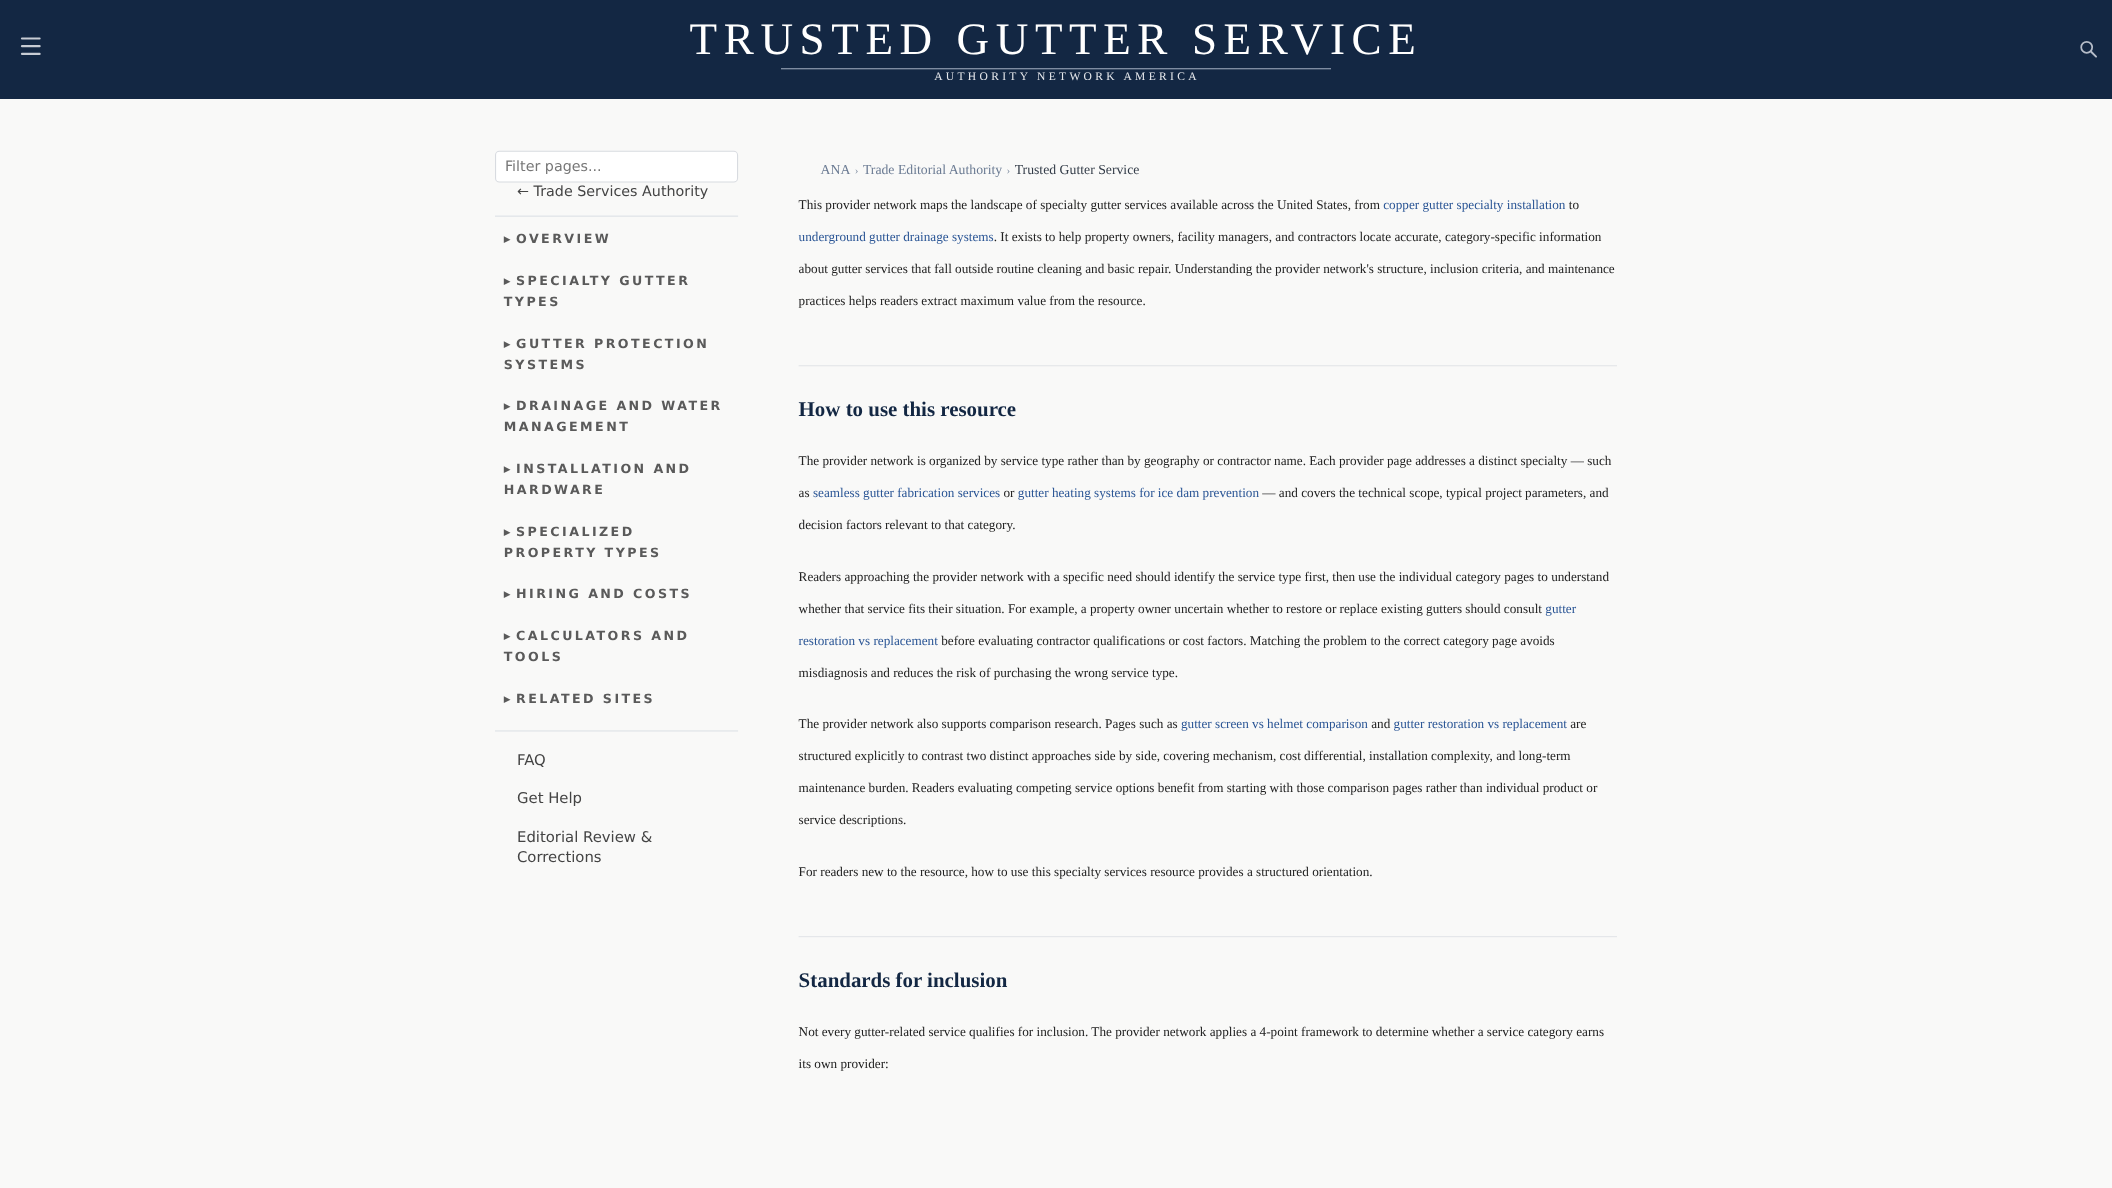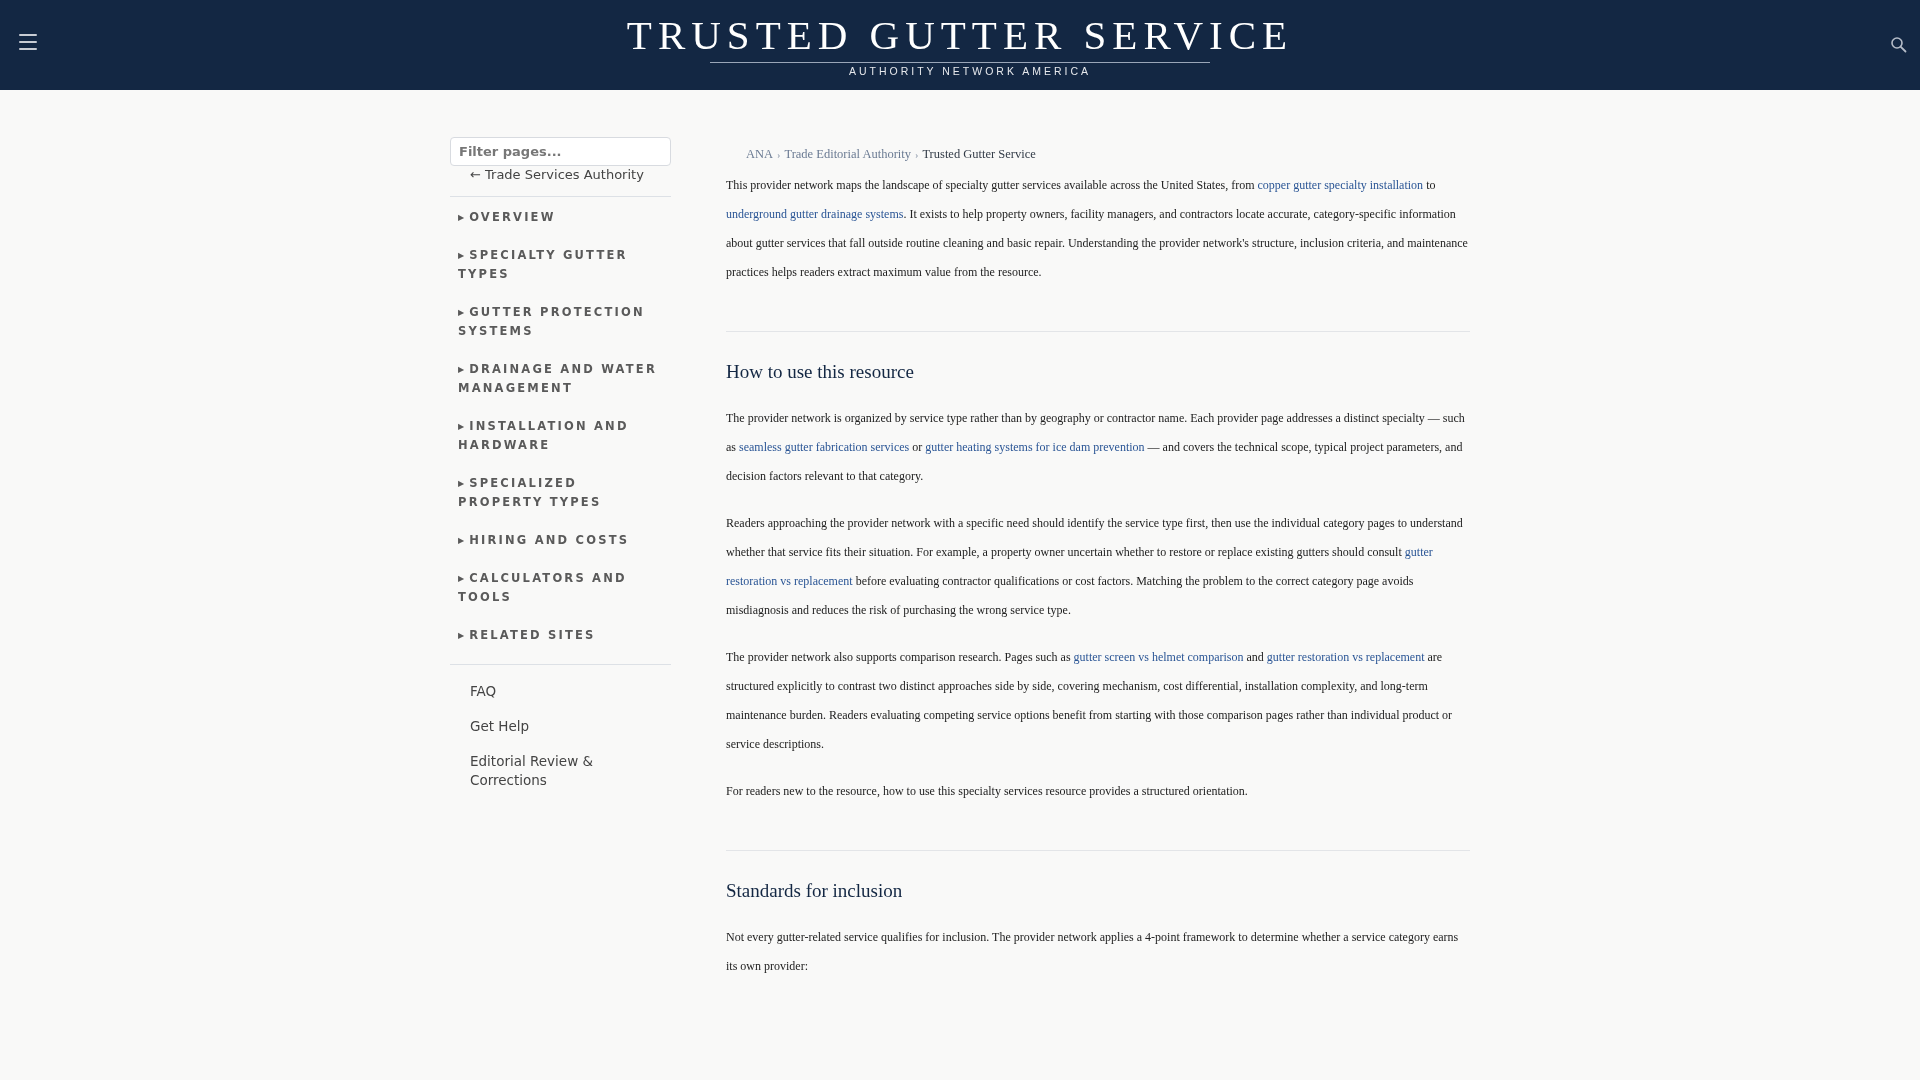--- a/index.html
+++ b/index.html
@@ -24,32 +24,32 @@
     position: absolute; left: 0; top: 0; width: 1920px; text-align: center;
   }
   .brand-title {
     display: block; font-family: "Liberation Serif", serif; color: #ffffff;
     font-size: 41px; letter-spacing: 6px; line-height: 1; padding-top: 15px;
   }
   .brand-rule {
     width: 500px; height: 1px; background: #9aa6b8; margin: 6px auto 0 auto;
   }
   .brand-sub {
-    display: block; font-family: Liberation Sans, sans-serif; color: #e6e8ec;
+    display: block; font-family: Liberation Serif, serif; color: #e6e8ec;
     font-size: 10.5px; letter-spacing: 3px; margin-top: 2px; margin-left: 20px;
   }
 
   .sidebar {
     position: absolute; left: 450px; top: 137px; width: 221px;
     font-family: "DejaVu Sans", sans-serif;
   }
   .filter-input {
     width: 221px; height: 29px; border: 1px solid #d8dbe0; border-radius: 4px;
     background: #ffffff; padding: 0 8px; font-family: "DejaVu Sans", sans-serif;
-    font-size: 13px; color: #333; font-weight: bold;
+    font-size: 13px; color: #333;
   }
   .filter-input::placeholder { color: #777; }
   .back-link {
     display: block; margin-top: 0; padding-left: 20px; font-size: 13px; color: #444;
     text-decoration: none; line-height: 18px;
   }
   .side-rule { height: 1px; background: #dde1e6; margin: 12px 0 0 0; }
   .nav-group { list-style: none; margin-top: 11px; }
   .nav-group li {
     padding: 0 8px; font-size: 11.5px; font-weight: bold; letter-spacing: 2.2px;
@@ -68,21 +68,21 @@
   .breadcrumb a { color: #6b7b93; text-decoration: none; }
   .breadcrumb .sep { font-size: 10px; margin: 0 4px; color: #8a96a8; }
   .breadcrumb .current { color: #333c48; }
   .content p {
     font-size: 12px; line-height: 29px; color: #222; margin-top: 6px;
   }
   .content p + p { margin-top: 18px; }
   .content a.inl { color: #2a5595; text-decoration: none; }
   .content hr { border: none; height: 1px; background: #e3e5e8; margin: 44px 0 0 0; }
   .content h2 {
-    font-size: 19px; font-weight: normal; color: #132743; margin-top: 28px; line-height: 24px;
+    font-size: 19px; font-weight: bold; color: #132743; margin-top: 28px; line-height: 24px;
   }
   .content h2 + p { margin-top: 20px; }
 </style>
 </head>
 <body>
 
 <header class="topbar">
   <div class="menu-btn">
     <span></span>
       <span></span>

